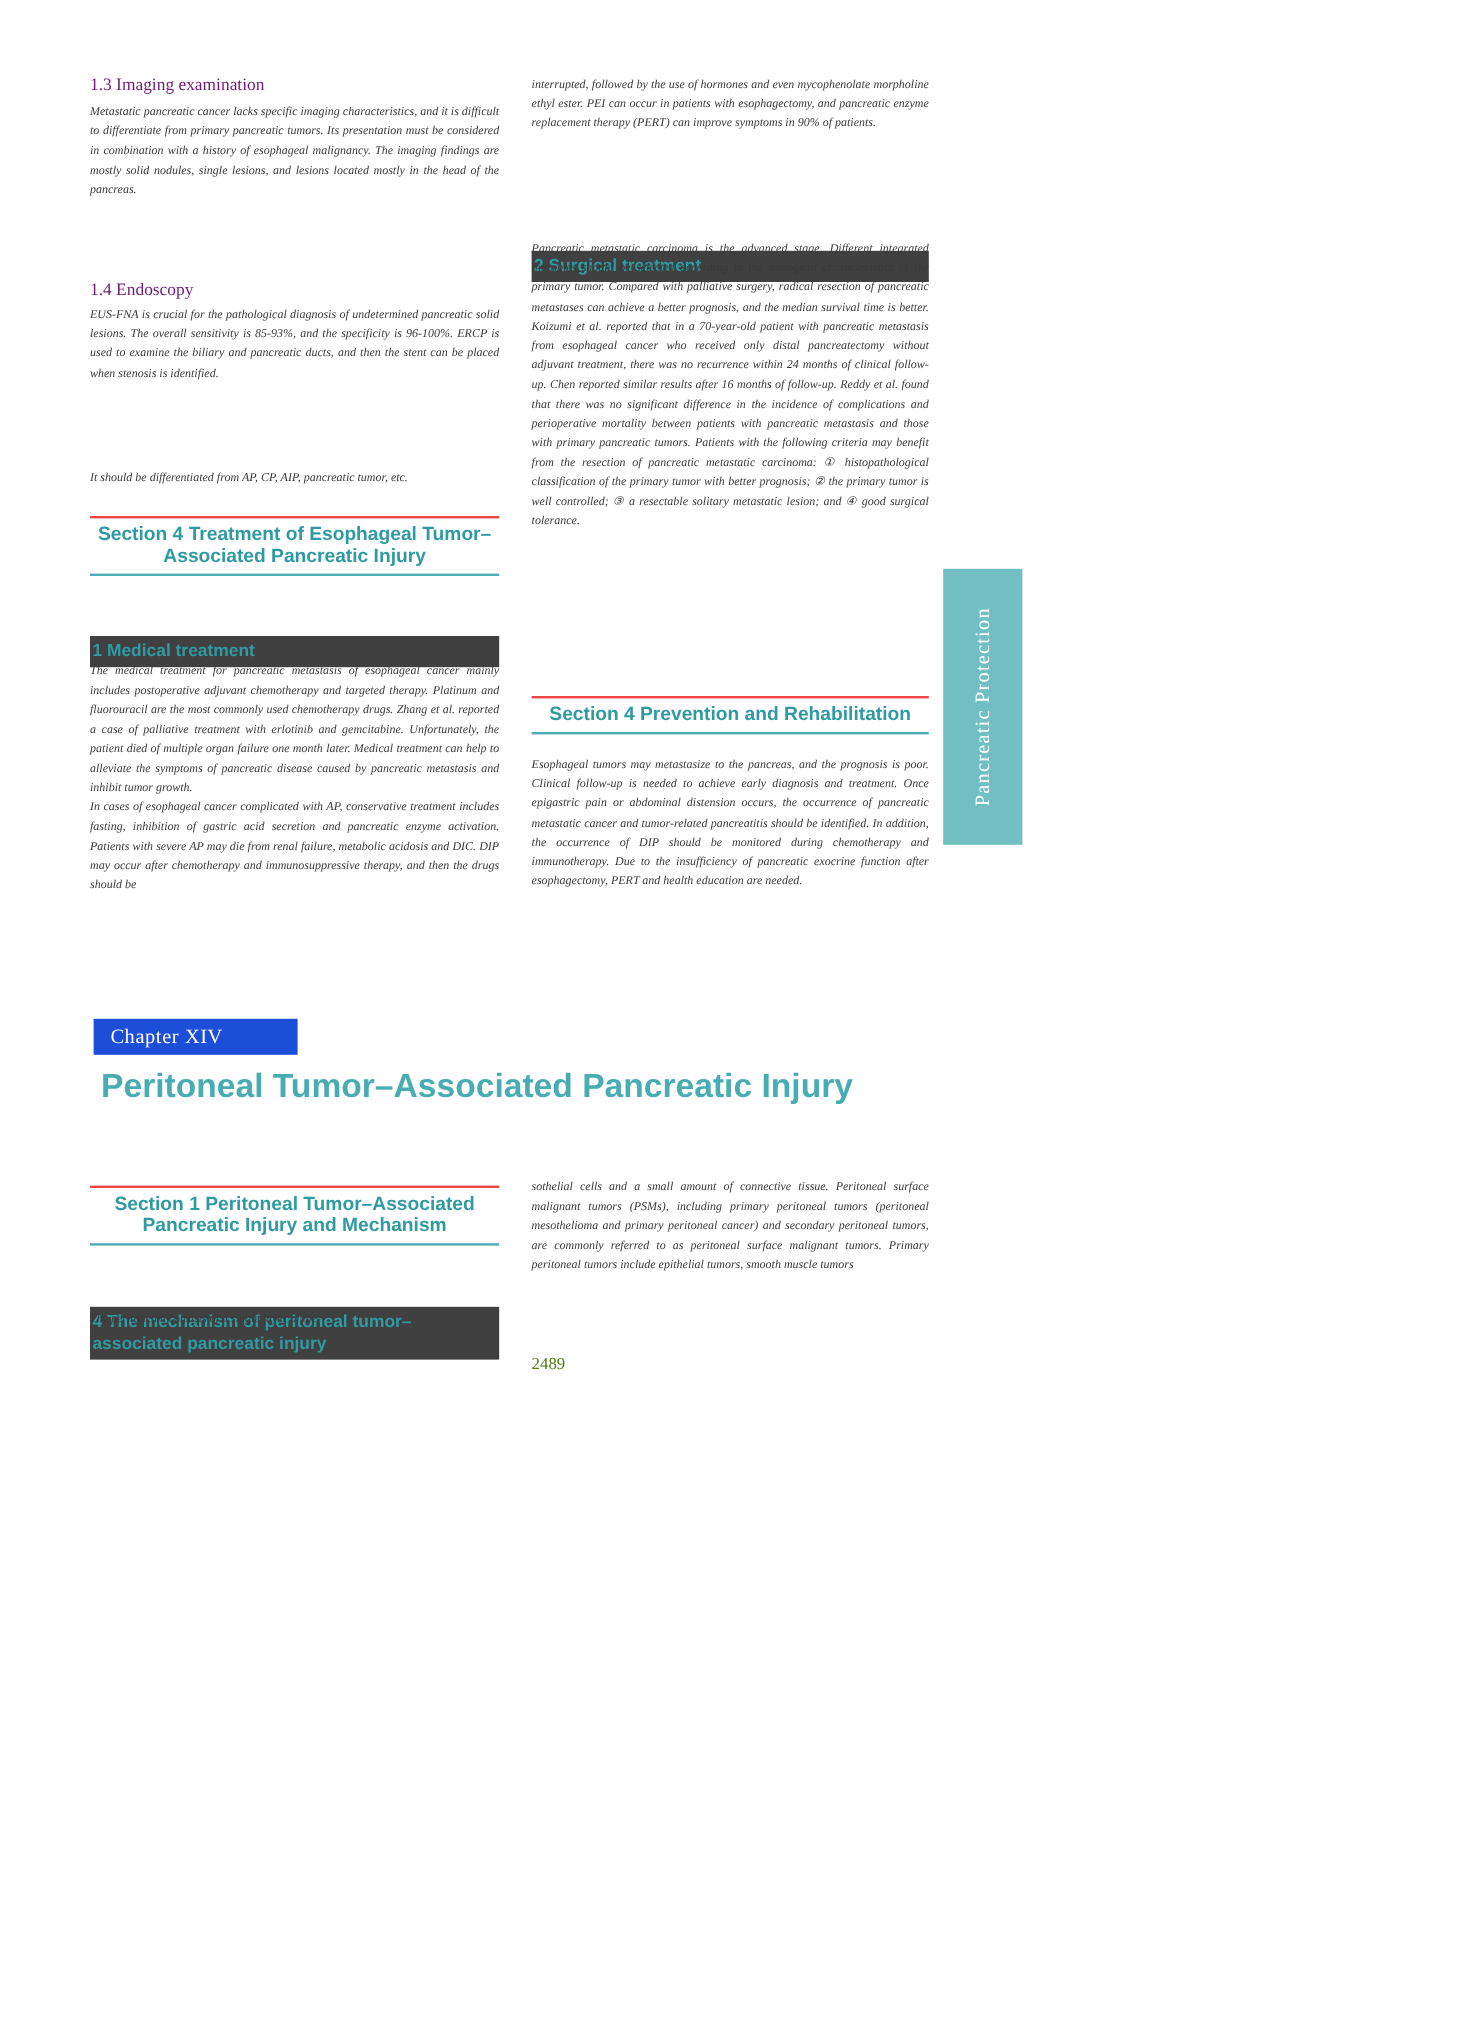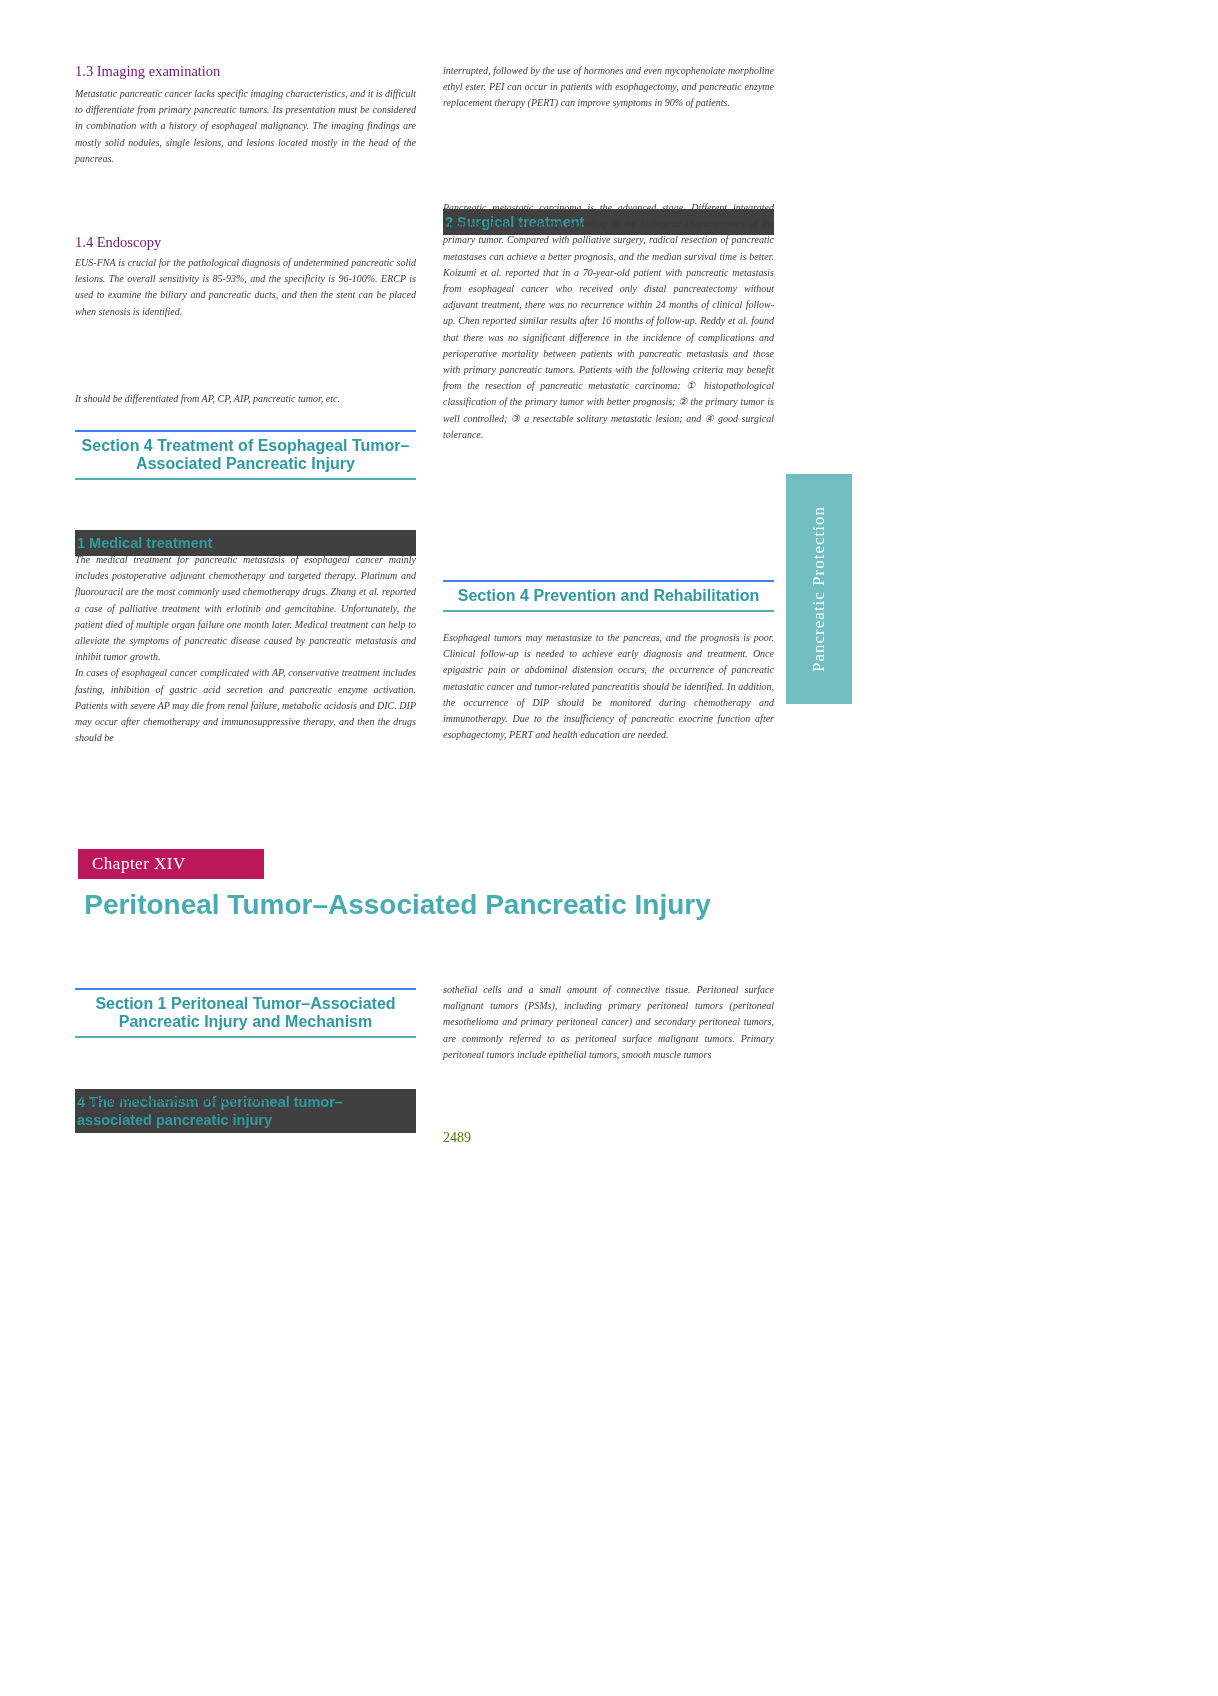--- a/index.html
+++ b/index.html
@@ -28,34 +28,34 @@
     color:#2f9aa2;
     font-family:"Liberation Sans","DejaVu Sans",sans-serif;
     font-weight:bold;
     font-size:14.5px;line-height:18px;
     text-align:left;
     padding:4px 2px;
     box-sizing:border-box;
     margin-top:40px;
   }
   .secthead{
-    border-top:2px solid #3b82f6;
+    border-top:2px solid #ef4444;
     border-bottom:2px solid #4fadb5;
     color:#2f9aa2;
     font-family:"Liberation Sans","DejaVu Sans",sans-serif;
     font-weight:bold;
     font-size:16px;line-height:18px;
     text-align:center;
     padding:5px 2px;
     box-sizing:border-box;
   }
   .chapter-banner{
     position:absolute;left:78px;top:849px;
-    width:186px;height:30px;
-    background:#be185d;
+    width:170px;height:30px;
+    background:#1d4ed8;
     color:#ffffff;
     font-family:"Liberation Serif","DejaVu Serif",serif;
     font-size:17px;line-height:30px;
     padding-left:14px;
     box-sizing:border-box;
     letter-spacing:0.5px;
   }
   .chapter-title{
     position:absolute;left:75px;top:888px;width:645px;
     color:#48adb2;

